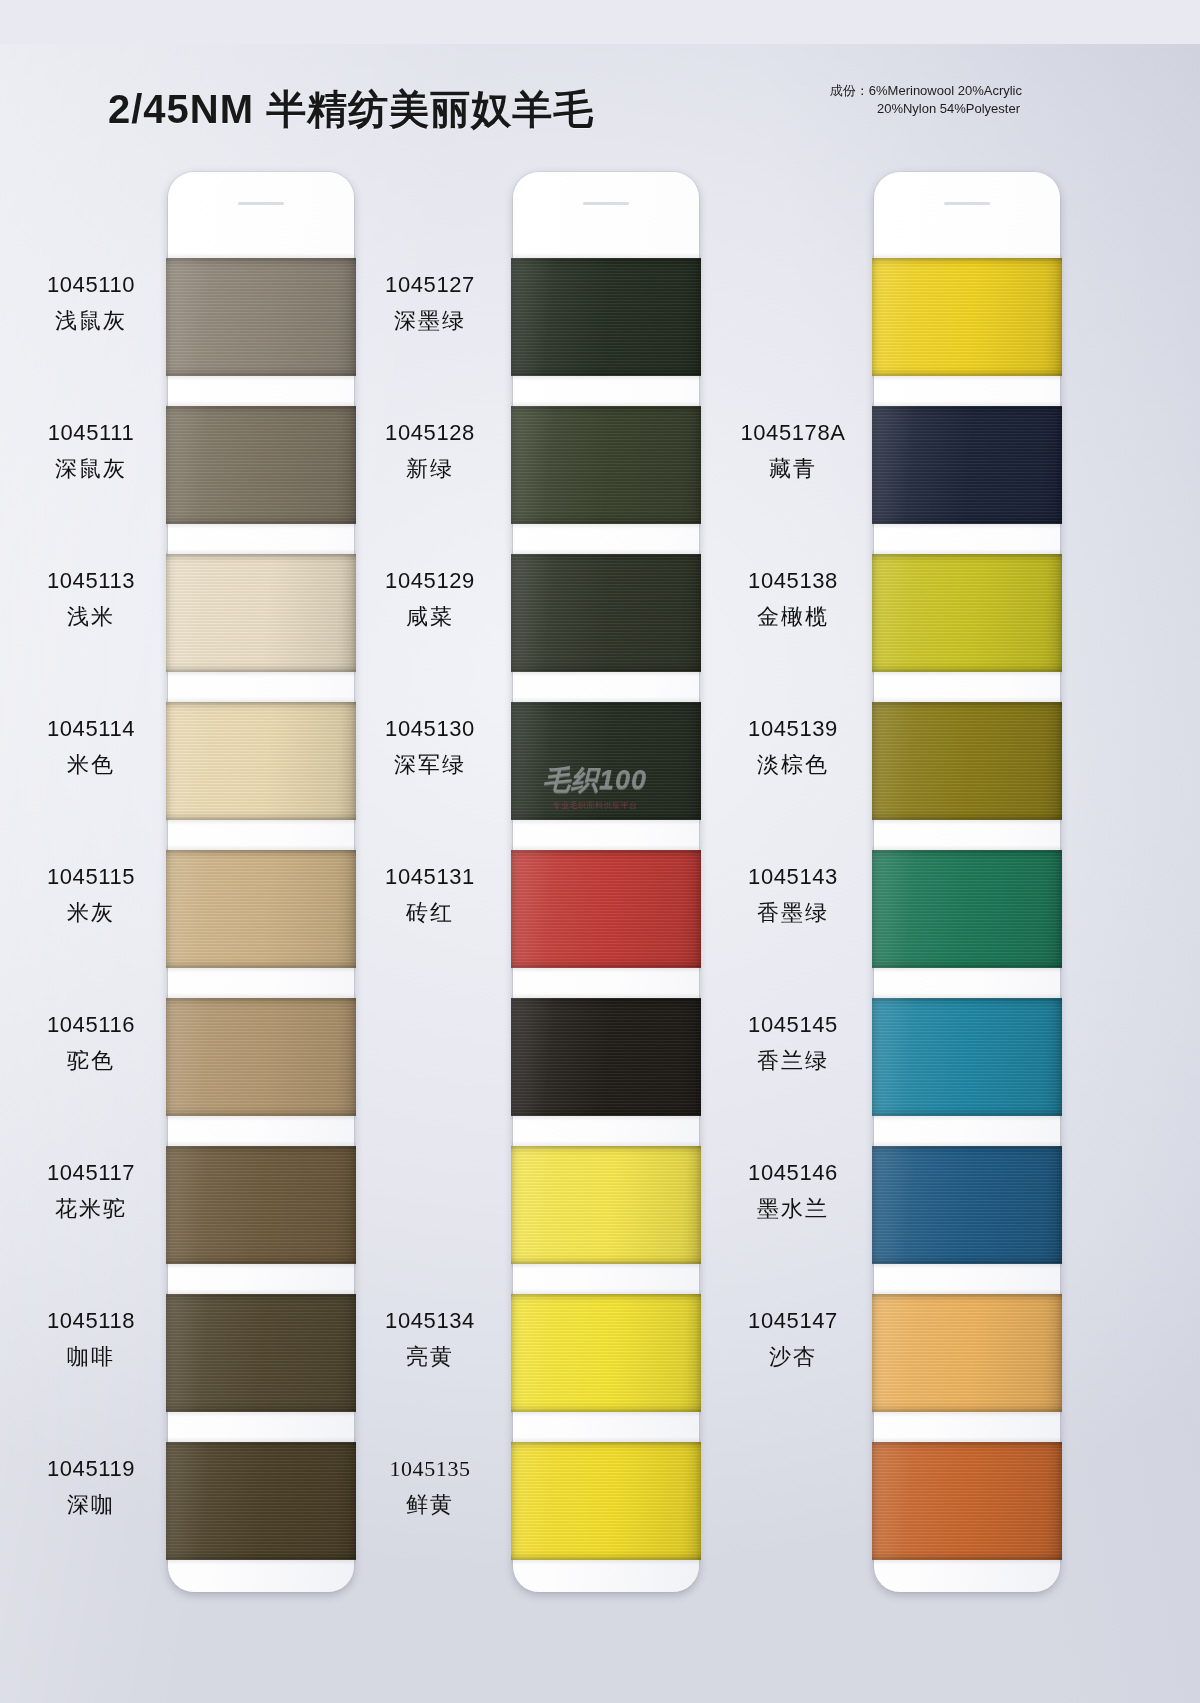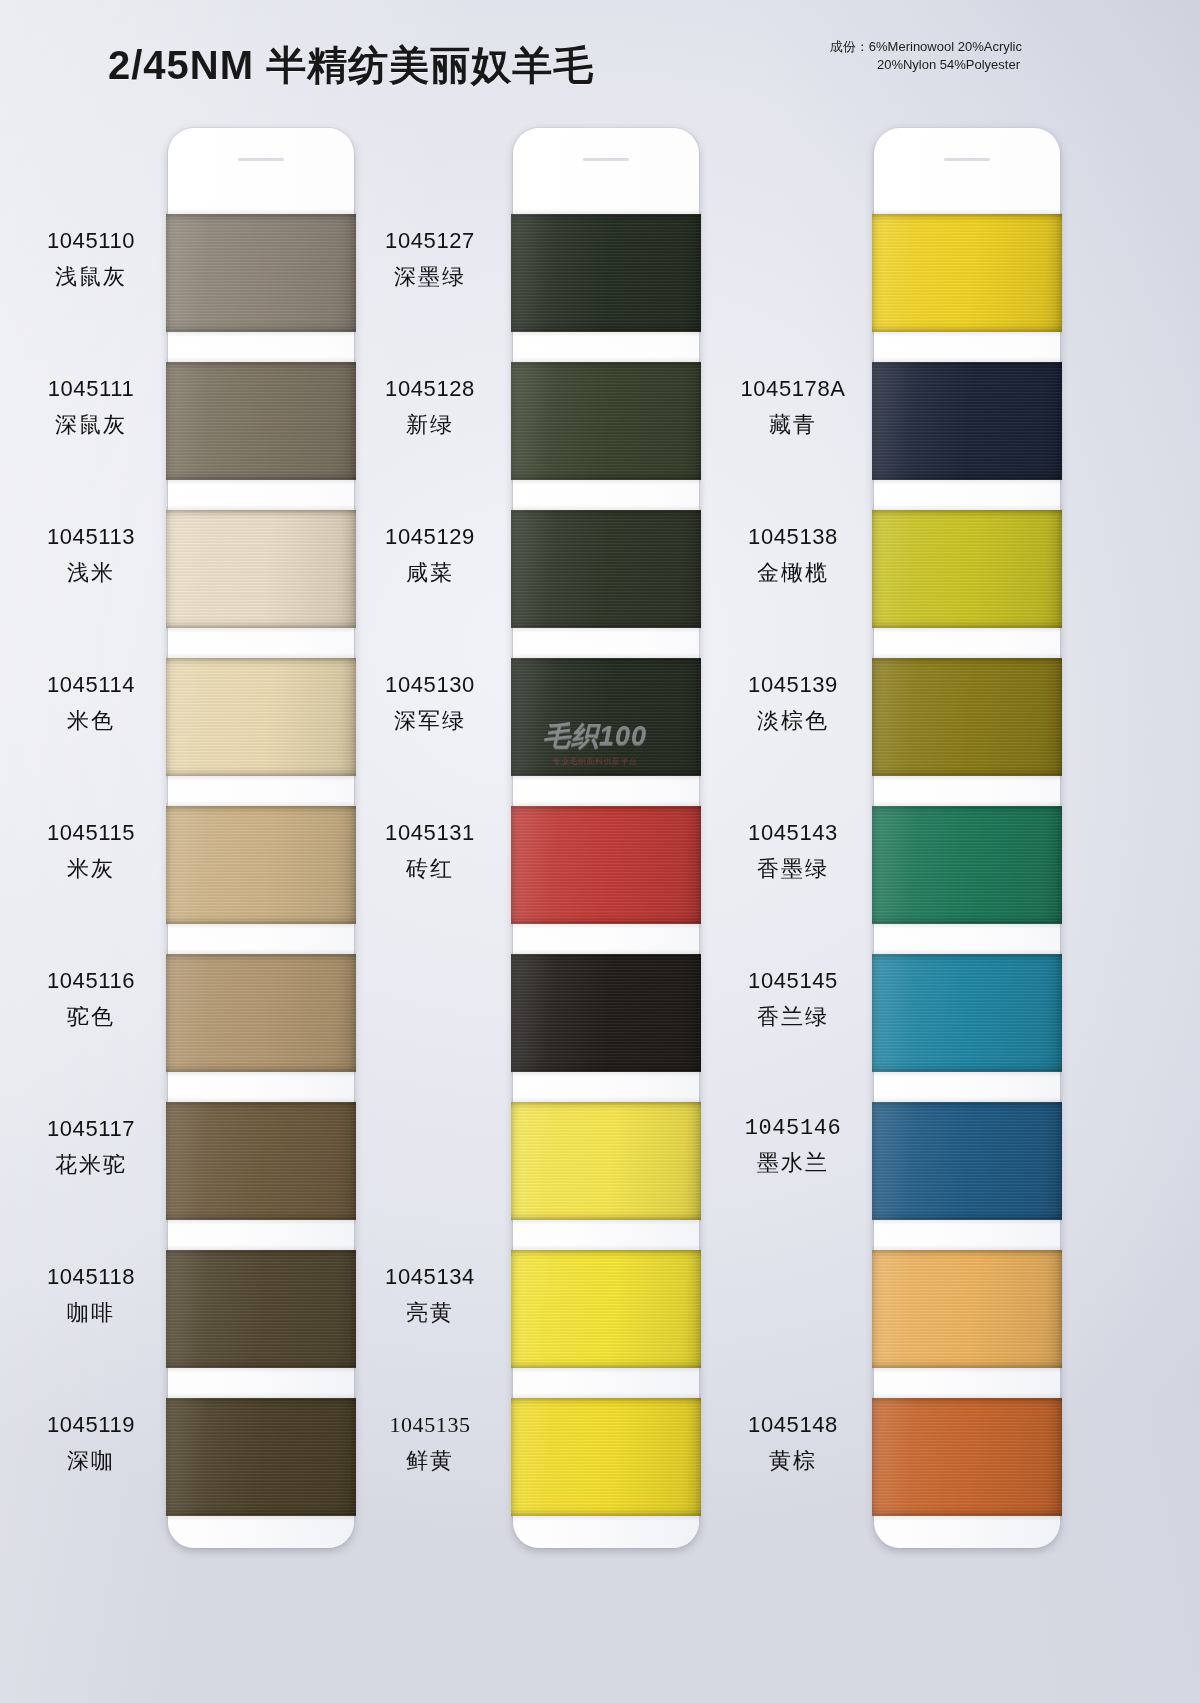--- a/index.html
+++ b/index.html
@@ -12,20 +12,21 @@
     overflow: hidden;
     position: relative;
   }
 
   
   #page {
     position: absolute;
     inset: 0;
     background:
       radial-gradient(ellipse 1100px 900px at 46% 38%, #f2f3f8 0%, #e8e9f0 48%, #dfe1ea 78%, #d6d8e2 100%);
+    margin-top: 44px;
   }
   #page::after{
     content:"";
     position:absolute; inset:0;
     background:
       linear-gradient(100deg, rgba(255,255,255,0.45) 0%, rgba(255,255,255,0) 32%),
       linear-gradient(260deg, rgba(190,195,210,0.35) 0%, rgba(255,255,255,0) 30%);
     pointer-events:none;
   }
 
@@ -384,27 +385,27 @@
           <span class="name">淡棕色</span>
         </div>
         <div class="label" style="top: 692px; left: -176px;">
           <span class="code">1045143</span>
           <span class="name">香墨绿</span>
         </div>
         <div class="label" style="top: 840px; left: -176px;">
           <span class="code">1045145</span>
           <span class="name">香兰绿</span>
         </div>
-        <div class="label" style="top: 988px; left: -176px; font-family: Liberation Mono, monospace;">
+        <div class="label" style="top: 988px; left: -176px;">
           <span class="code">1045146</span>
           <span class="name">墨水兰</span>
         </div>
-        <div class="label" style="top: 1284px; left: -176px;">
-          <span class="code">1045148</span>
-          <span class="name">黄棕</span>
+        <div class="label" style="top: 1136px; left: -176px;">
+          <span class="code">1045147</span>
+          <span class="name">沙杏</span>
         </div>
         <div class="bands">
           <div class="band" style="top: 40px; height: 118px; background: rgb(242, 212, 34);">
             <div class="band-ink"></div>
             <div class="band-sheen"></div>
           </div>
           <div class="band" style="top: 188px; height: 118px; background: rgb(27, 35, 56);">
             <div class="band-ink"></div>
             <div class="band-sheen"></div>
           </div>

